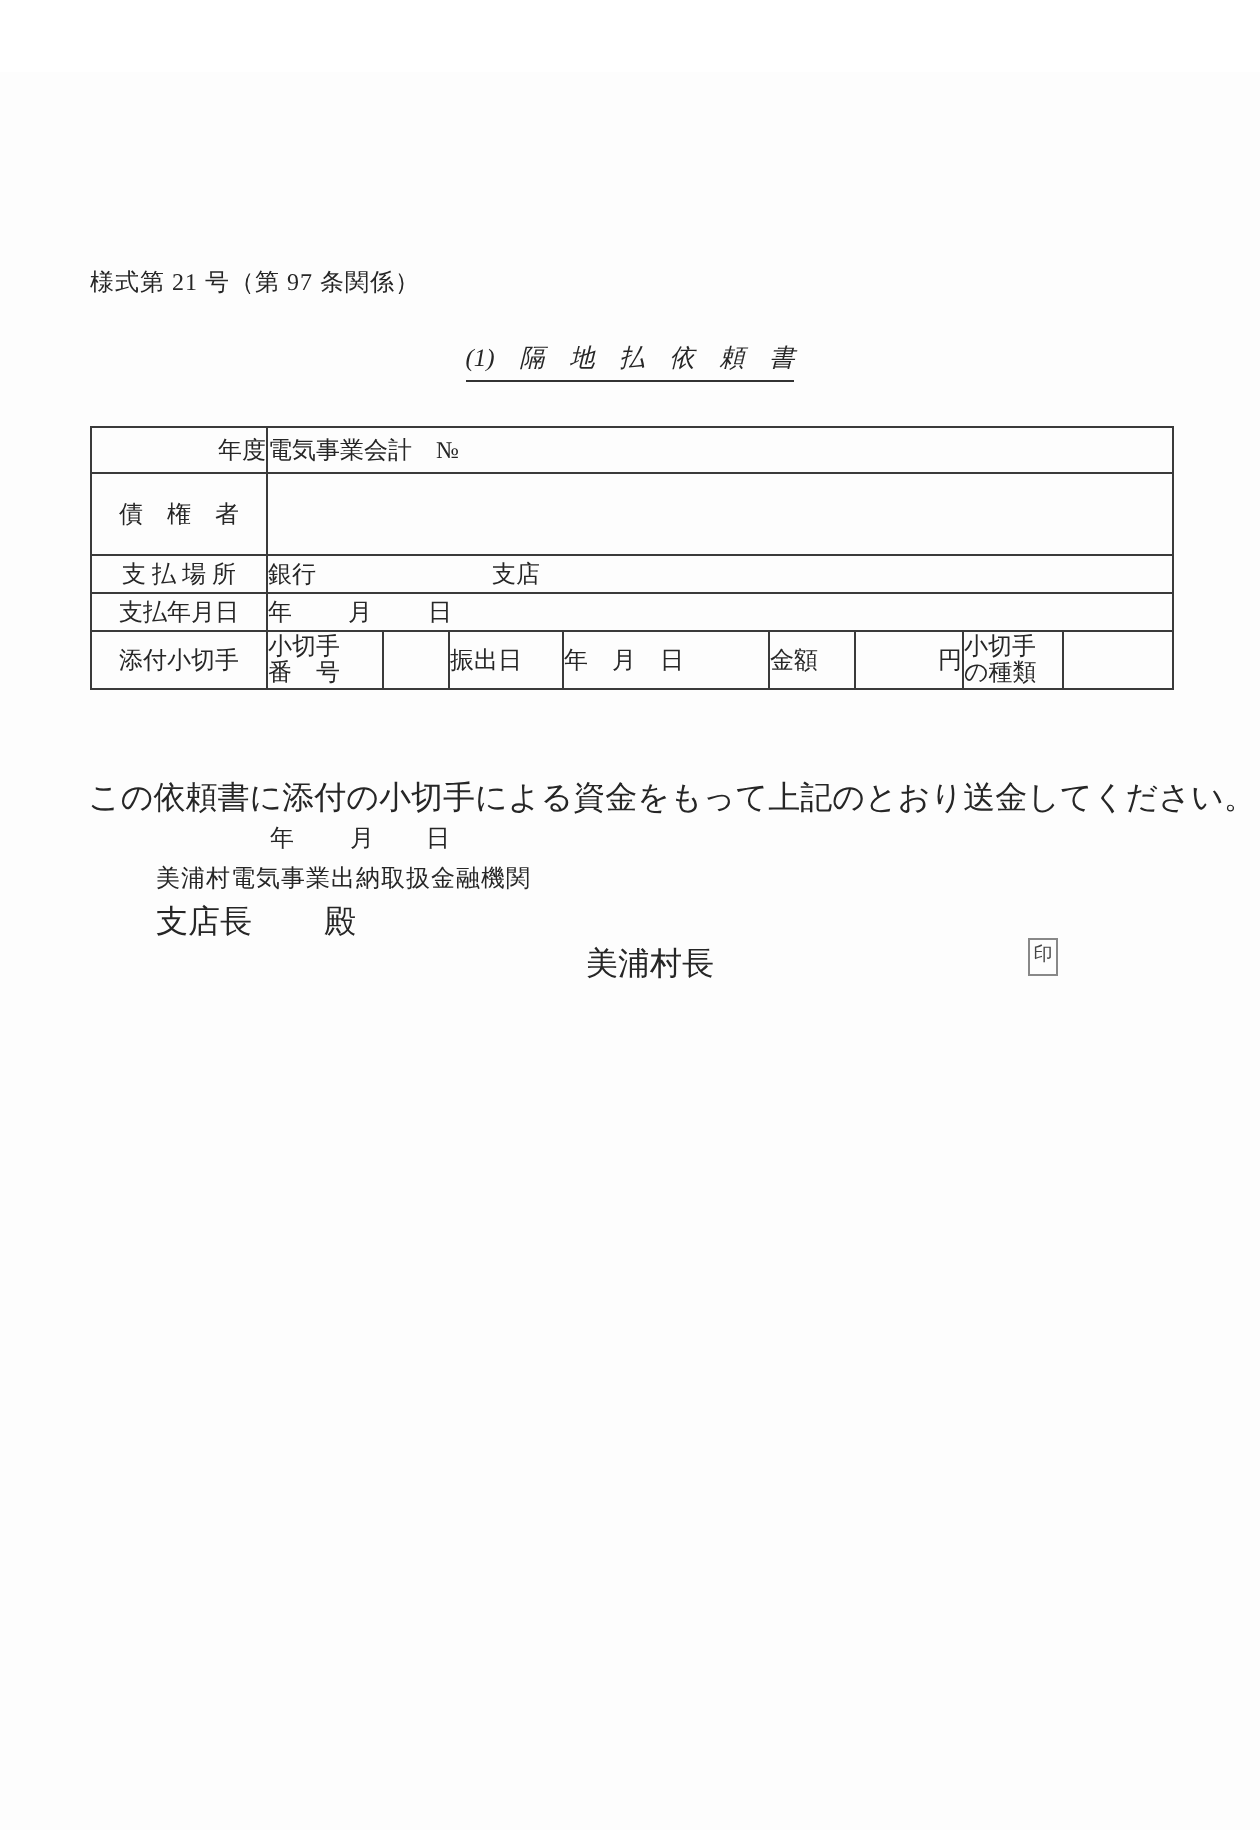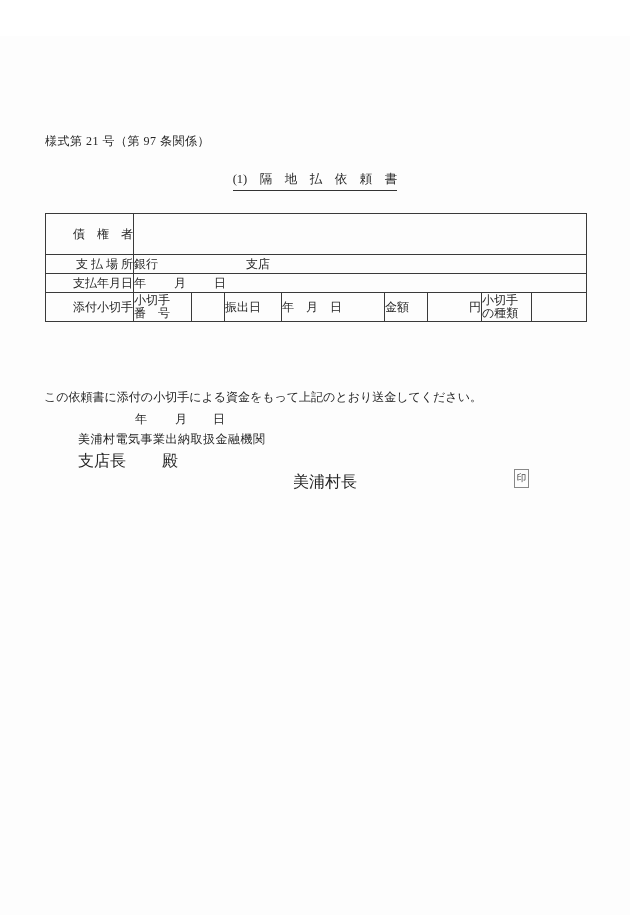--- a/index.html
+++ b/index.html
@@ -27,55 +27,56 @@
     top: 135px;
     left: 0;
     width: 100%;
     text-align: center;
     font-size: 12.5px;
   }
   .title-underline {
     display: inline-block;
     border-bottom: 1px solid #333;
     padding-bottom: 2px;
+    font-style: italic;
   }
 
   table.form {
     position: absolute;
     left: 45px;
     top: 177px;
     border-collapse: collapse;
     table-layout: fixed;
   }
   table.form td {
     border: 1px solid #3a3a3a;
     font-size: 12px;
     padding: 0;
     vertical-align: middle;
     white-space: nowrap;
     overflow: hidden;
   }
-  .lbl      { text-align: right; }
+  .lbl      { text-align: center; }
   .lbl-yr   { text-align: right; padding-right: 5px; }
   .acct     { padding-left: 22px; }
   .amt-cell span { margin-left: 212px; }
   .pdate-cell { padding-left: 72px; }
   .pdate-cell .dm { margin-left: 28px; }
   .pdate-cell .dd { margin-left: 28px; }
   .place-cell { padding-left: 110px; }
   .place-cell .branch { margin-left: 88px; }
   .two-line { font-size: 11px; line-height: 13px; text-align: left; }
   .ctr      { }
   .yen-r    { text-align: right; padding-right: 9px; }
 
   .instruction {
     position: absolute;
     left: 44px;
     top: 353px;
-    font-size: 12px;
+    font-size: 16px;
     text-align: right;
   }
   .date-line {
     position: absolute;
     left: 135px;
     top: 375px;
     font-size: 12px;
   }
   .date-line .dm { margin-left: 28px; }
   .date-line .dd { margin-left: 26px; }
@@ -130,20 +131,24 @@
         <col style="width:58px">
         <col style="width:33px">
       <col style="width:57px">
         <col style="width:103px">
         <col style="width:43px">
       <col style="width:54px">
         <col style="width:50px">
         <col style="width:55px">
     </colgroup>
     <tbody>
+        <tr style="height:23px">
+      <td class="lbl-yr">年度</td>
+      <td colspan="8" class="acct">電気事業会計　№</td>
+    </tr>
     <tr style="height:41px">
       <td class="lbl">債　権　者</td>
       <td colspan="8"></td>
     </tr>
     <tr style="height:19px">
       <td class="lbl">支 払 場 所</td>
       <td colspan="8" class="place-cell">
         <span>銀行</span><span class="branch">支店</span>
       </td>
     </tr>

